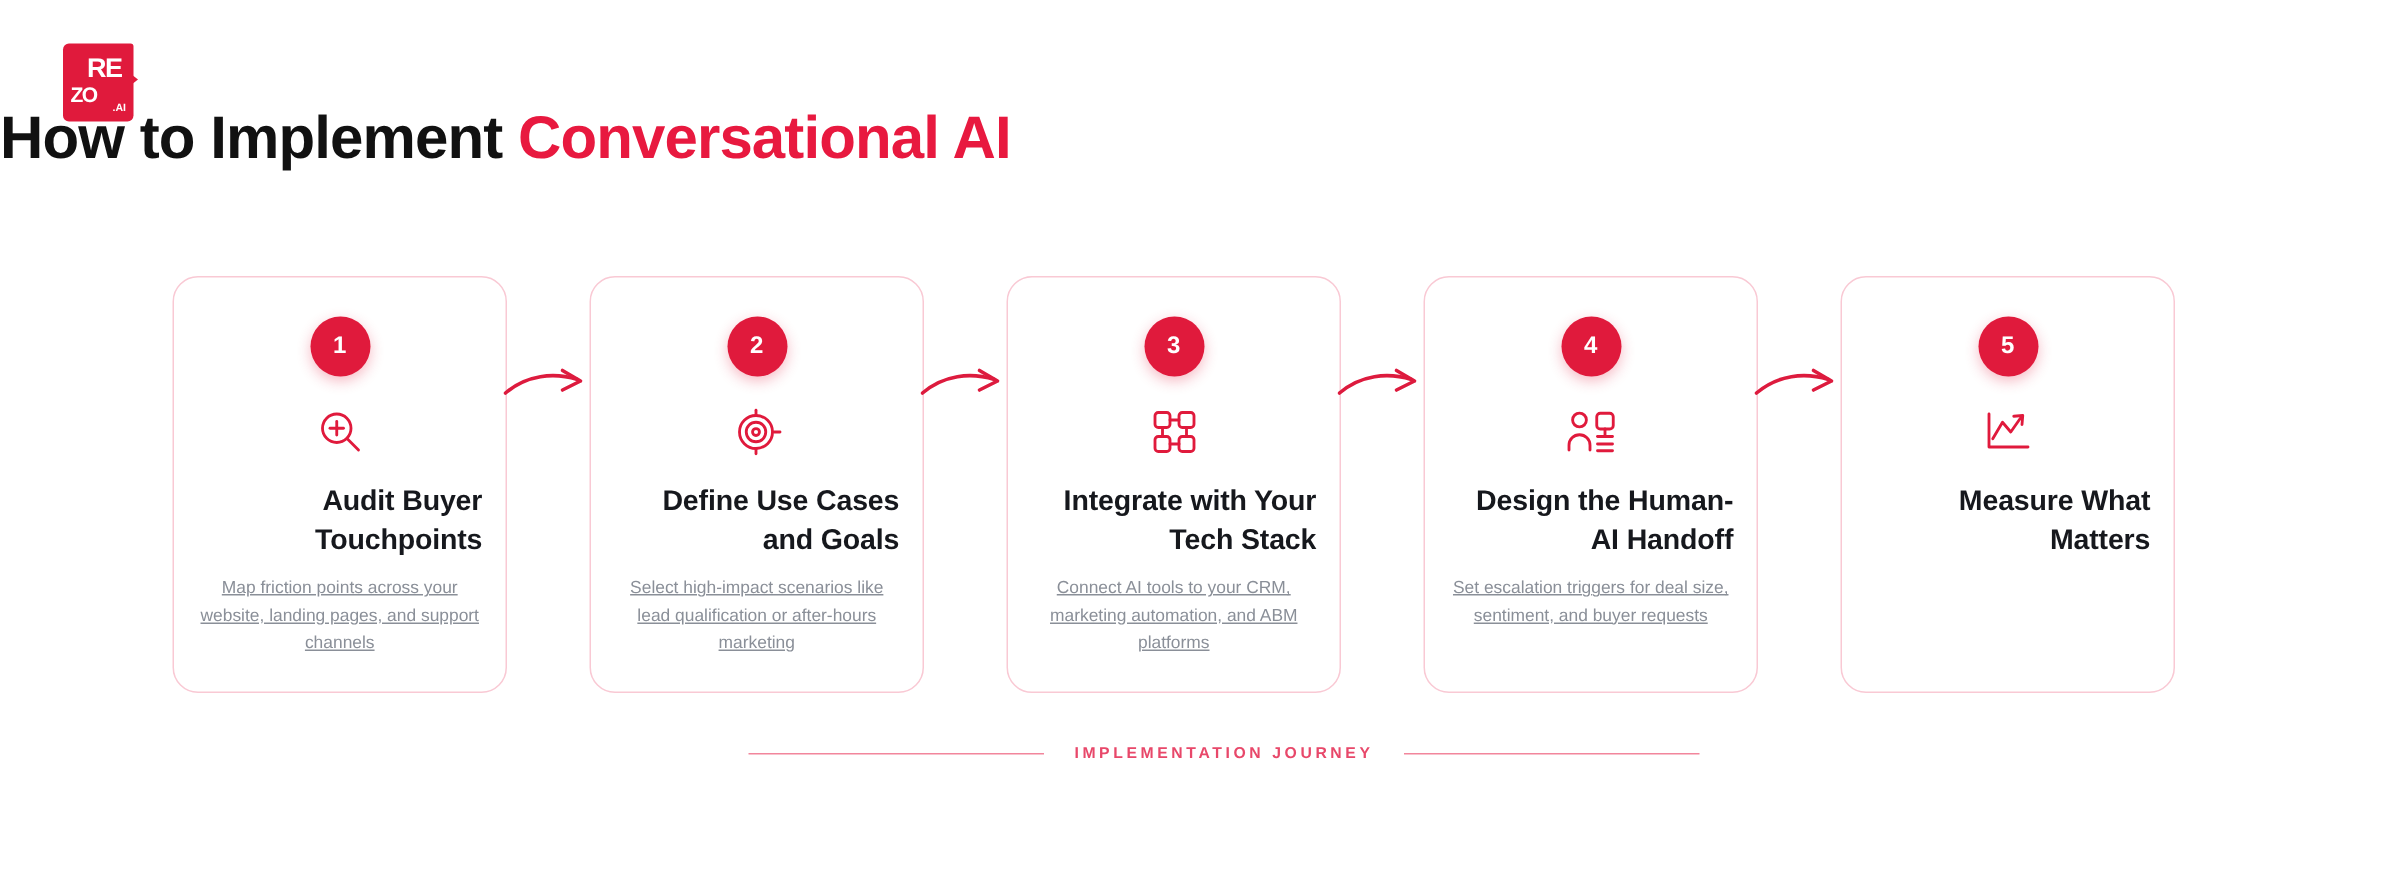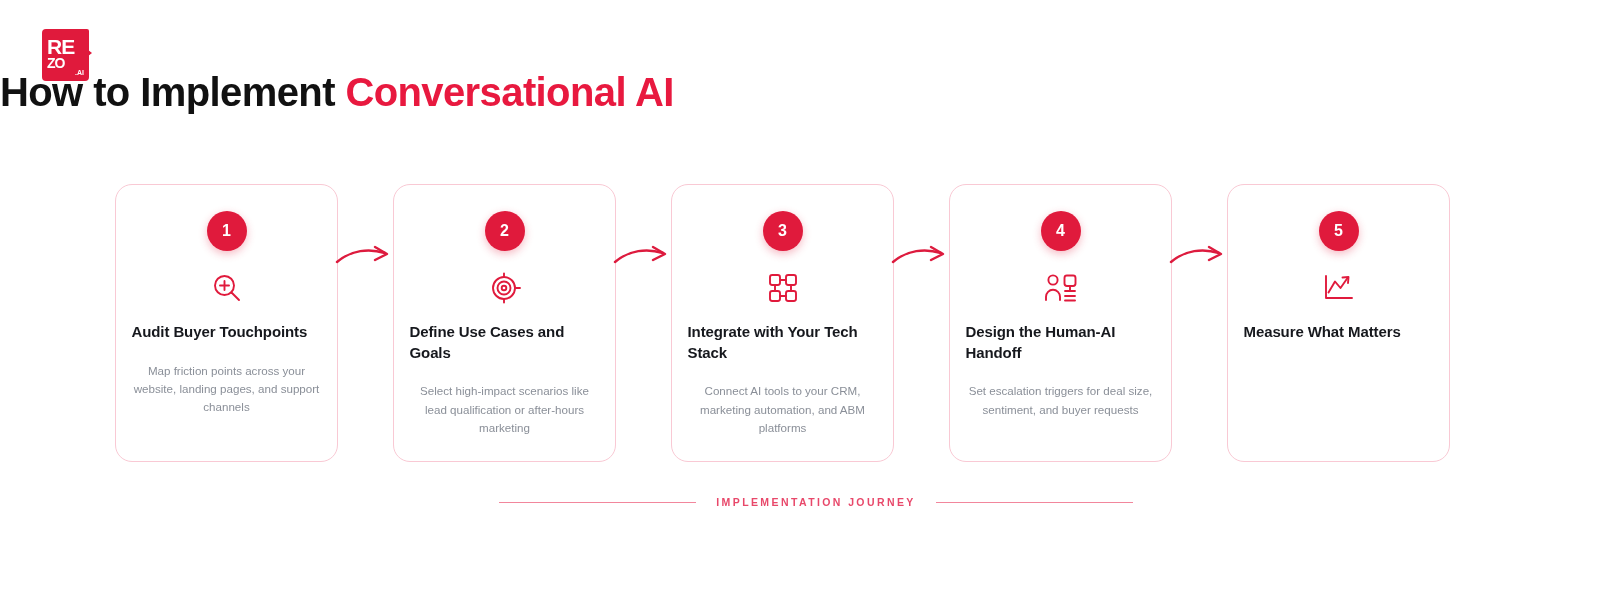--- a/index.html
+++ b/index.html
@@ -41,22 +41,22 @@
   .logo-text {
     position:absolute;
     left:0; top:0;
     width:47px; height:52px;
     color:#ffffff;
     font-weight:bold;
     font-family:"Liberation Sans", sans-serif;
     line-height:1;
   }
   .logo-re {
-    position:absolute; left:5px; top:7px;
-    font-size:21px; letter-spacing:-1px;
+    position:absolute; left:16px; top:7px;
+    font-size:18px; letter-spacing:-1px;
   }
   .logo-zo {
     position:absolute; left:5px; top:27px;
     font-size:14px; letter-spacing:-1px;
   }
   .logo-ai {
     position:absolute; left:33px; top:40px;
     font-size:7px; letter-spacing:0px; font-weight:bold;
   }
 
@@ -115,35 +115,36 @@
     width:40px; height:40px;
     display:flex;
     align-items:center;
     justify-content:center;
   }
   .icon-box svg { display:block; }
 
   .card-title {
     margin-top:14px;
     width:190px;
-    text-align:left;
-    font-size:15px;
+    text-align:right;
+    font-size:19px;
     font-weight:bold;
     color:#16181D;
     line-height:1.38;
     letter-spacing:-0.1px;
   }
 
   .card-desc {
-    margin-top:19px;
+    margin-top:9px;
     width:186px;
     text-align:center;
     font-size:11.6px;
     color:#8A8F98;
     line-height:1.58;
+    text-decoration:underline;
   }
 
   
   .connector {
     flex:0 0 55px;
     height:278px;
     position:relative;
   }
   .connector svg {
     position:absolute;

